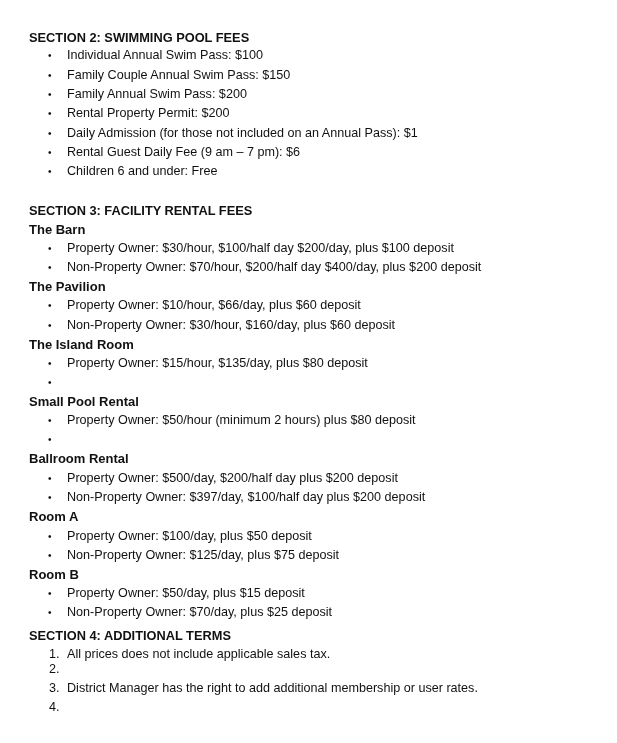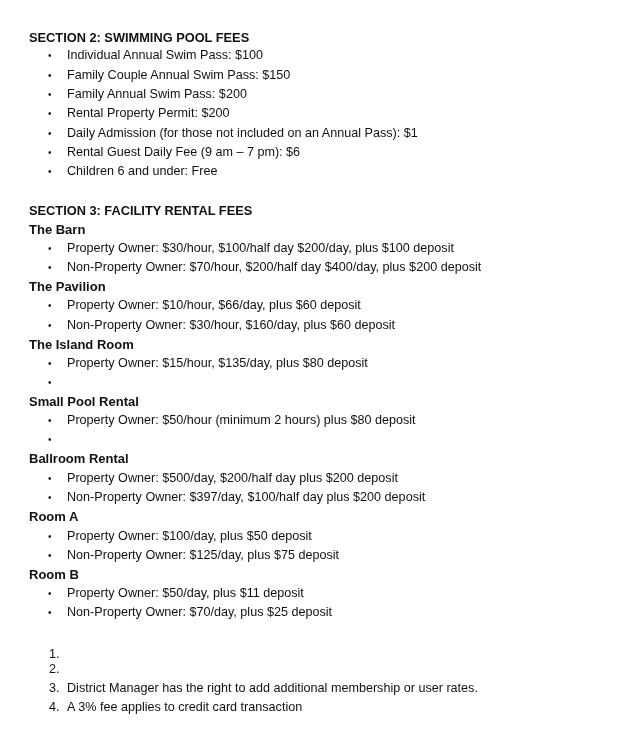--- a/index.html
+++ b/index.html
@@ -69,24 +69,25 @@
   <div class="item" style="top:490px"><span>Non-Property Owner: $397/day, </span><b>$100/half day</b><span> plus $200 deposit</span></div>
 
   <div class="sub" style="top:509px">Room A</div>
   <span class="bullet" style="top:531px">•</span>
   <div class="item" style="top:529px"><span>Property Owner: $100/day, plus $50 deposit</span></div>
   <span class="bullet" style="top:550px">•</span>
   <div class="item" style="top:548px"><span>Non-Property Owner: $125/day, plus $75 deposit</span></div>
 
   <div class="sub" style="top:567px">Room B</div>
   <span class="bullet" style="top:588px">•</span>
-  <div class="item" style="top:586px"><span>Property Owner: $50/day, plus $11 deposit</span></div>
+  <div class="item" style="top:586px"><span>Property Owner: $50/day, plus $15 deposit</span></div>
   <span class="bullet" style="top:607px">•</span>
   <div class="item" style="top:605px"><span>Non-Property Owner: $70/day, plus $25 deposit</span></div>
 
+  <div class="sec" style="top:628px">SECTION 4: ADDITIONAL TERMS</div>
   <span class="num" style="top:647px">1.</span>
+  <div class="item" style="top:647px">All prices does not include applicable sales tax.</div>
   <span class="num" style="top:662px">2.</span>
   <span class="num" style="top:681px">3.</span>
   <div class="item" style="top:681px">District Manager has the right to add additional membership or user rates.</div>
   <span class="num" style="top:700px">4.</span>
-  <div class="item" style="top:700px">A 3% fee applies to credit card transaction</div>
 
 </div>
 
 </body></html>

